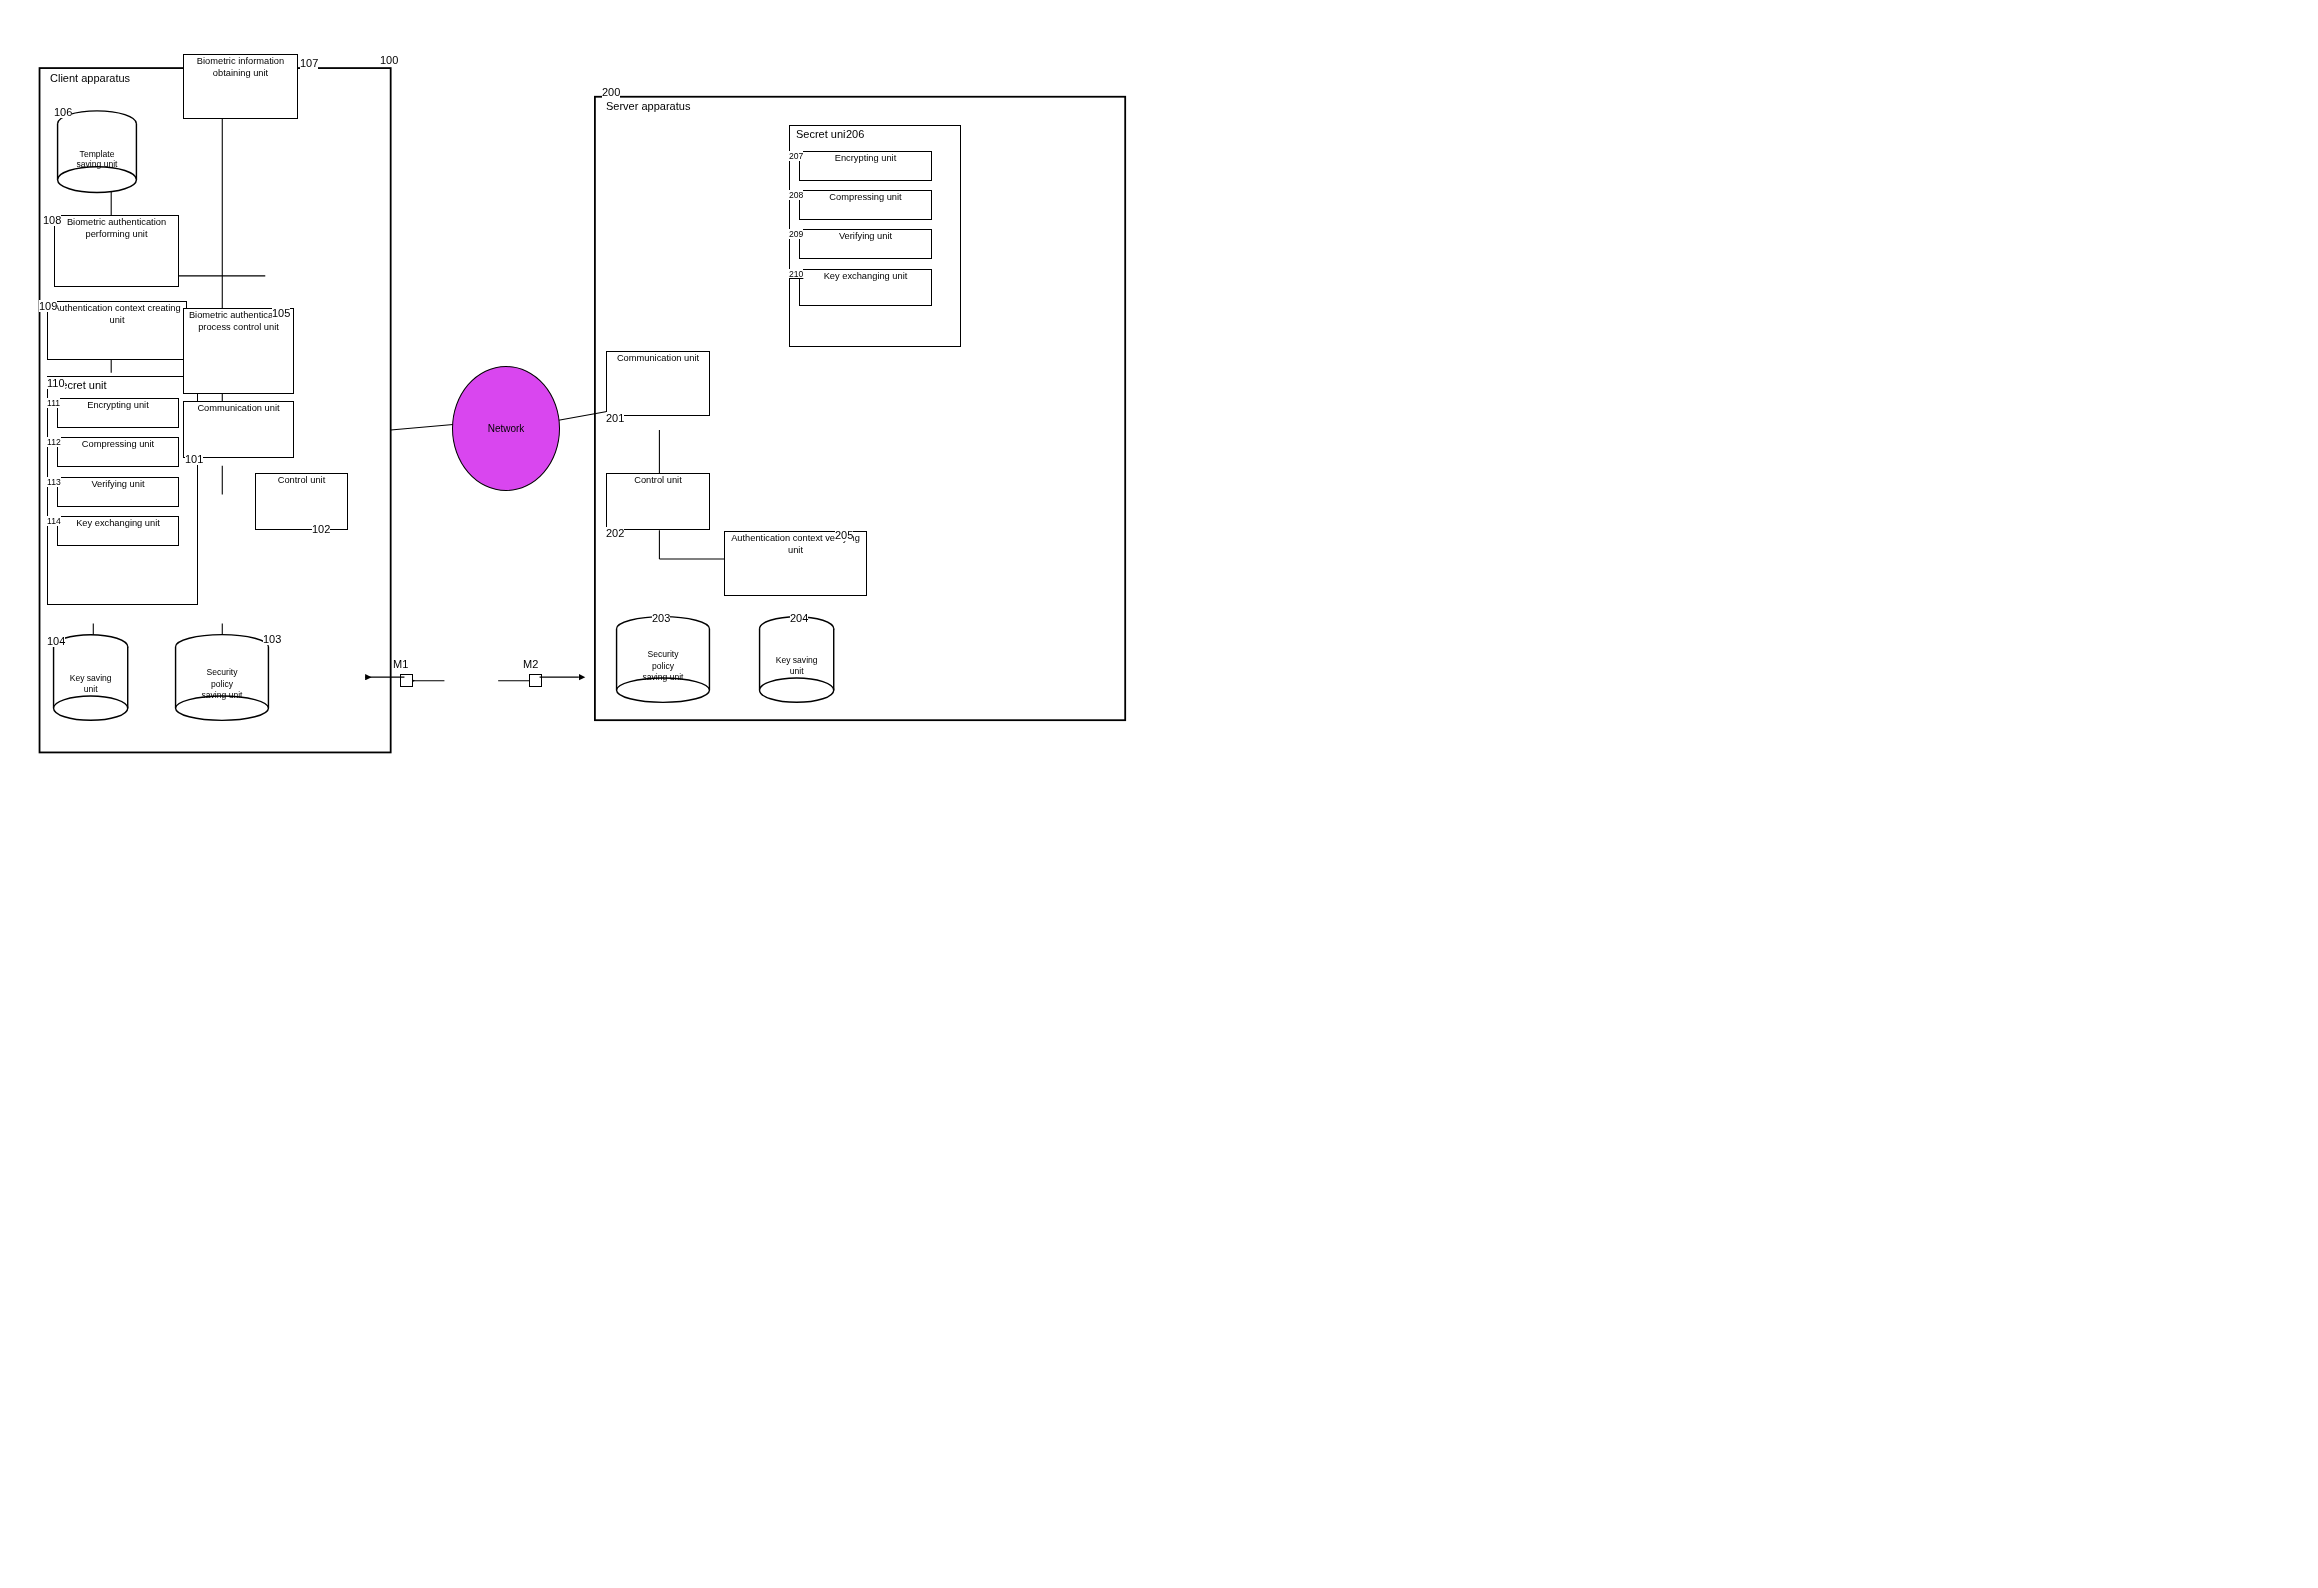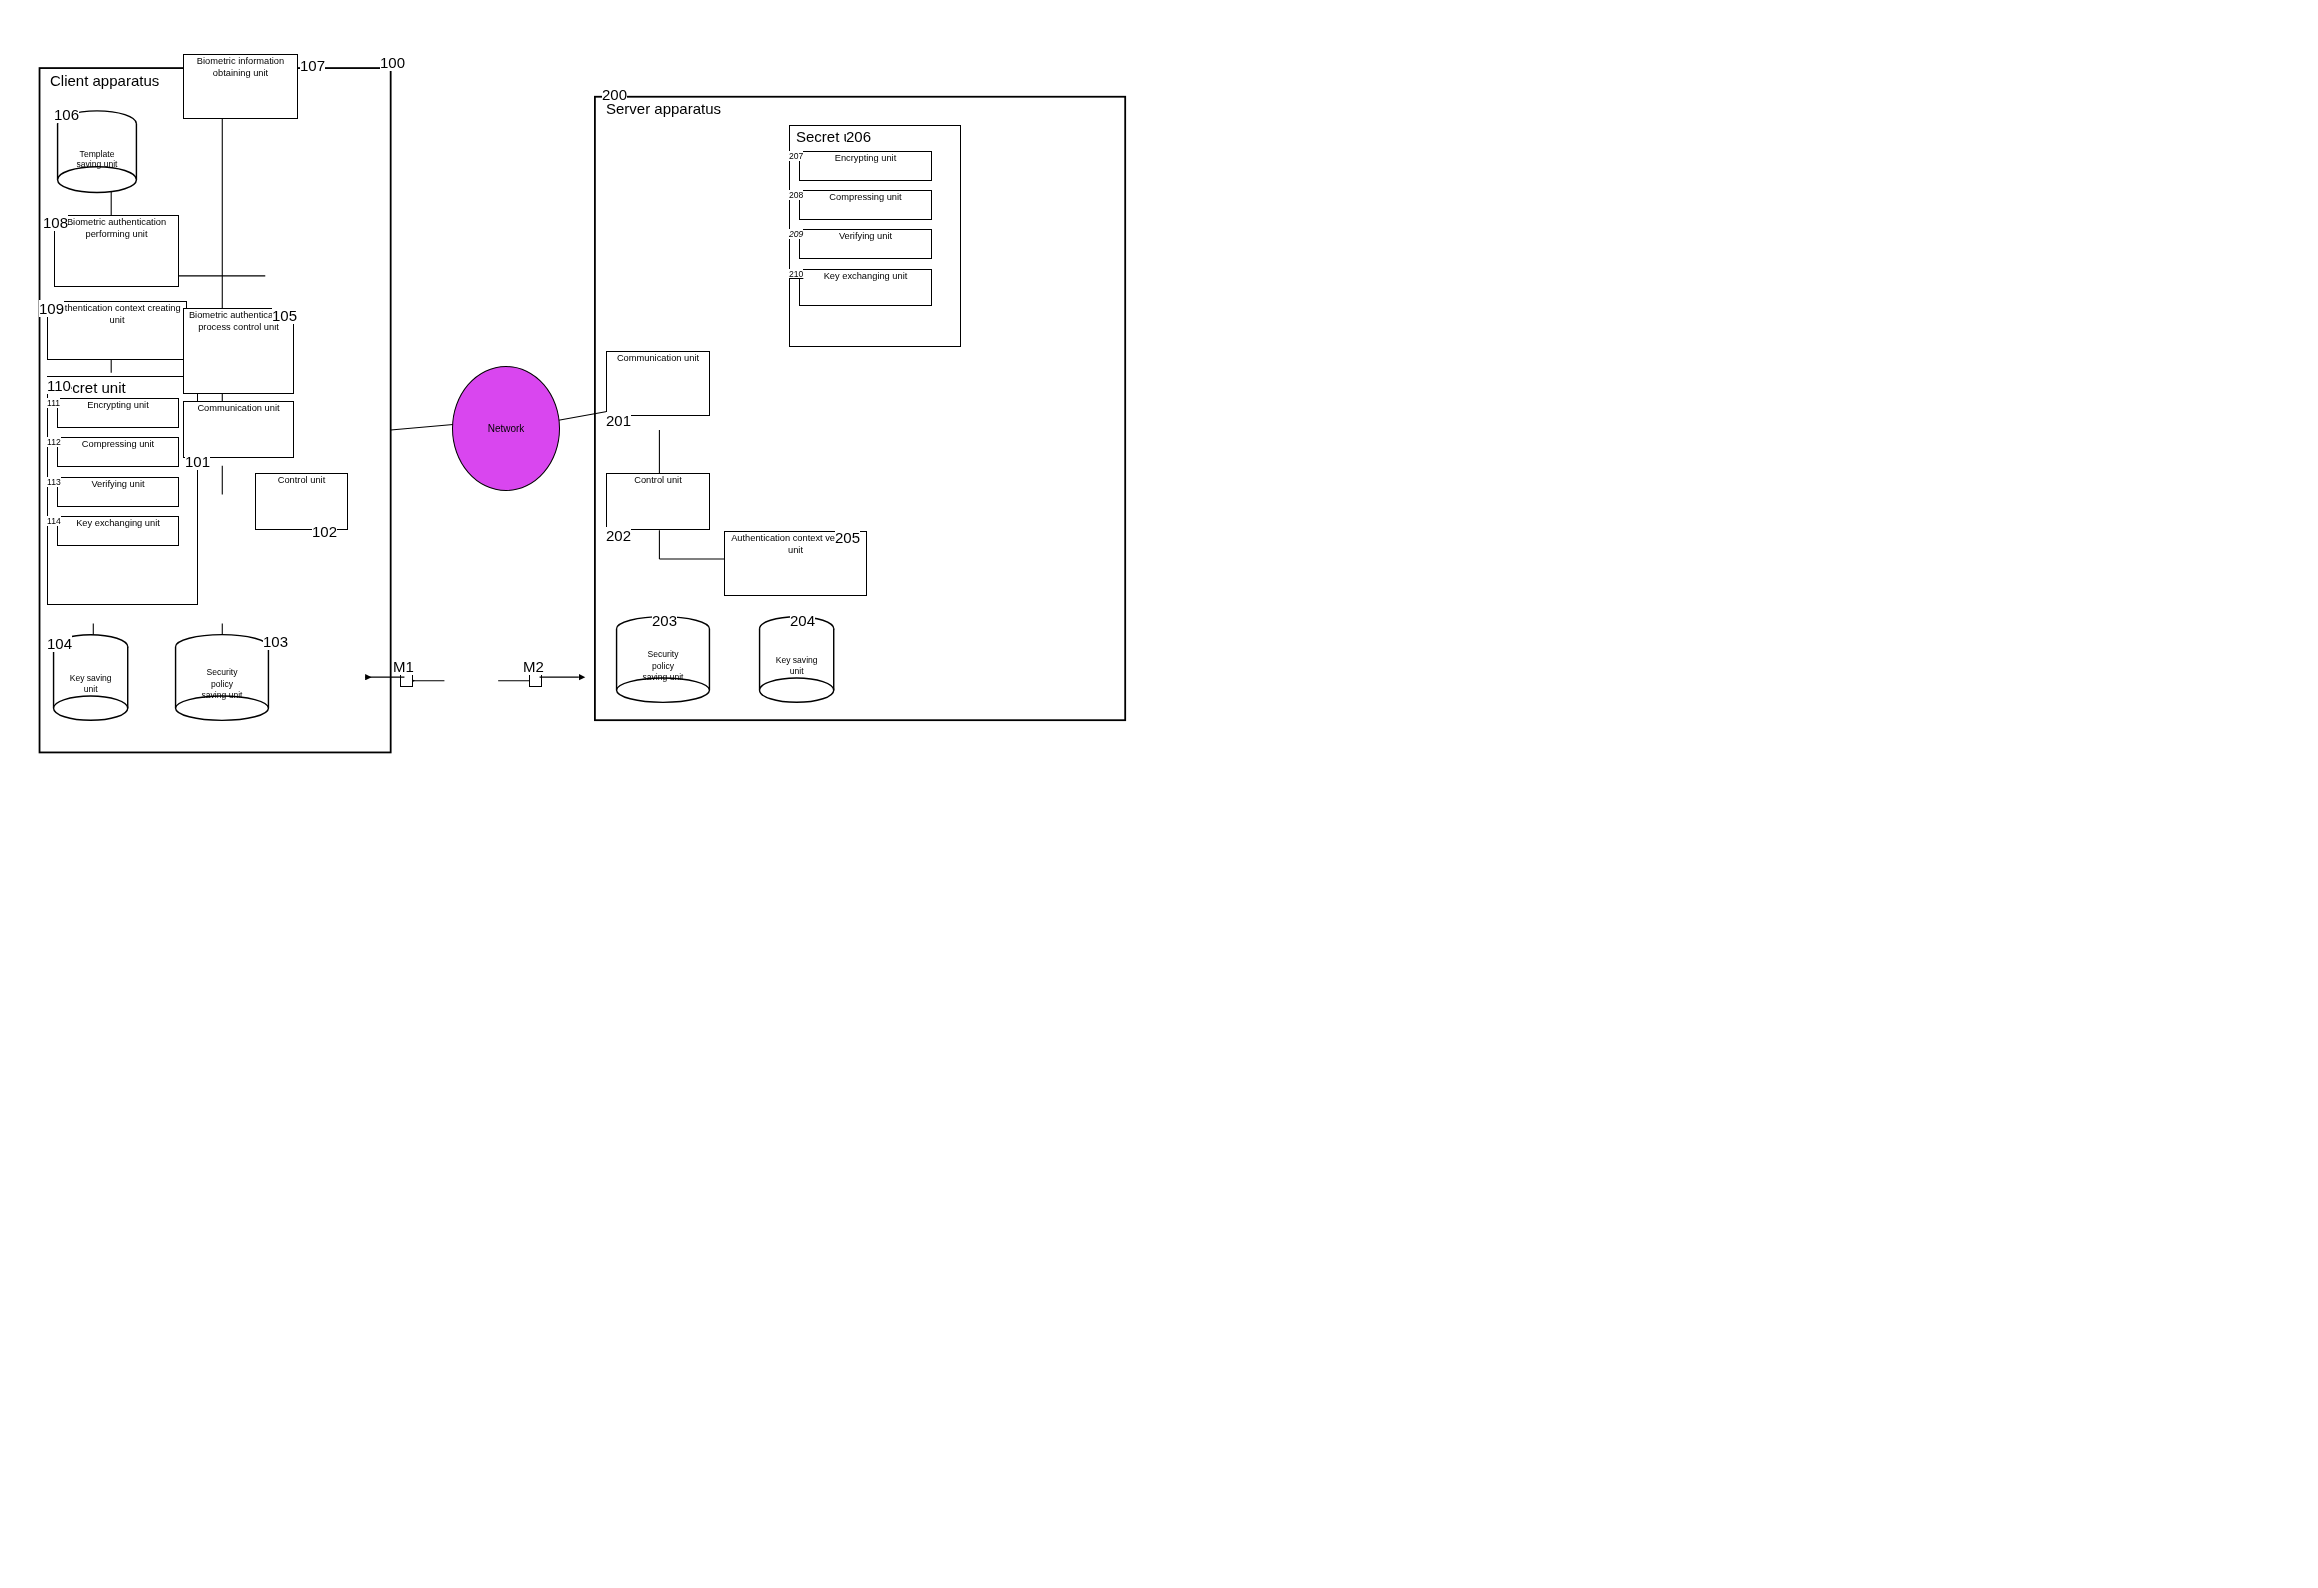--- a/index.html
+++ b/index.html
@@ -24,21 +24,21 @@
       background: #fff;
       display: flex;
       align-items: flex-start;
       justify-content: center;
       text-align: center;
       line-height: 1.3;
       font-size: 9.3px;
     }
     .label {
       position: absolute;
-      font-size: 15px;
+      font-size: 11px;
       background: #fff;
       white-space: nowrap;
     }
     .label-small {
       font-size: 8.6px;
     }
     
     .oval {
       position: absolute;
       border: 1.4px solid #000;
@@ -267,21 +267,21 @@
   <div class="label label-small" style="left:789px; top:151px;">207</div>
 
   <div class="box" style="left:799px; top:190px; width:133px; height:30px;">
     <span>Compressing unit</span>
   </div>
   <div class="label label-small" style="left:789px; top:190px;">208</div>
 
   <div class="box" style="left:799px; top:229px; width:133px; height:30px;">
     <span>Verifying unit</span>
   </div>
-  <div class="label label-small" style="left:789px; top:229px;font-style:italic;">209</div>
+  <div class="label label-small" style="left:789px; top:229px;">209</div>
 
   <div class="box" style="left:799px; top:269px; width:133px; height:37px;">
     <span>Key exchanging unit</span>
   </div>
   <div class="label label-small" style="left:789px; top:269px;text-decoration:underline;">210</div>
 
   <div style="position:absolute; left:613px; top:613px; width:100px; height:93px;">
     <svg width="100" height="93" viewBox="0 0 140 130" style="font-size:13px">
       <ellipse cx="70" cy="22" rx="65" ry="17" fill="white" stroke="#000" stroke-width="2"></ellipse>
       <rect x="5" y="22" width="130" height="86" fill="white" stroke="none"></rect>

